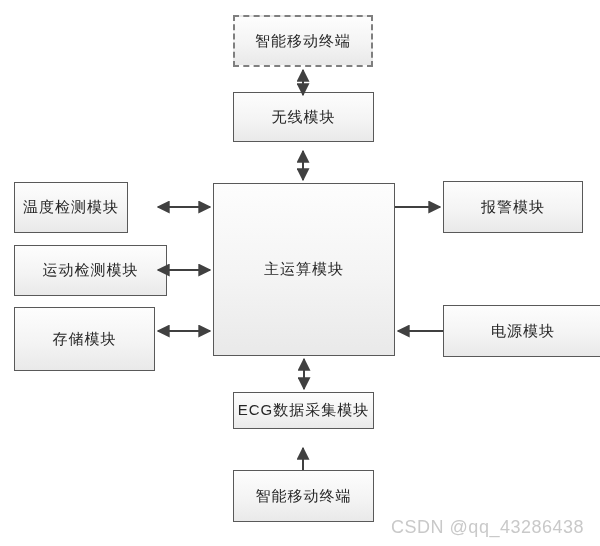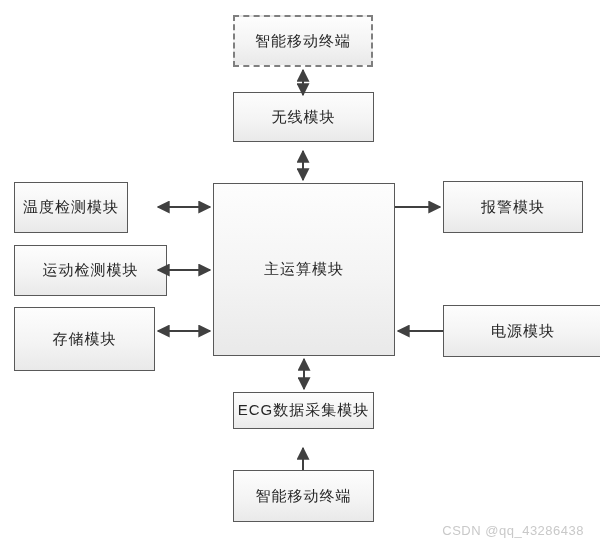--- a/index.html
+++ b/index.html
@@ -30,21 +30,21 @@
   svg.edges {
     position: absolute; left: 0; top: 0;
     width: 600px; height: 546px;
     pointer-events: none;
   }
   svg.edges line { stroke: #404040; stroke-width: 2; }
   .watermark {
     position: absolute;
     right: 16px;
     bottom: 8px;
-    font-size: 13px;
+    font-size: 18px;
     color: #c9c9c9;
     letter-spacing: 0.5px;
   }
 </style>
 </head>
 <body>
 
 <div id="canvas">
 
   <div class="node dashed" style="left:233px; top:15px; width:140px; height:52px;">

